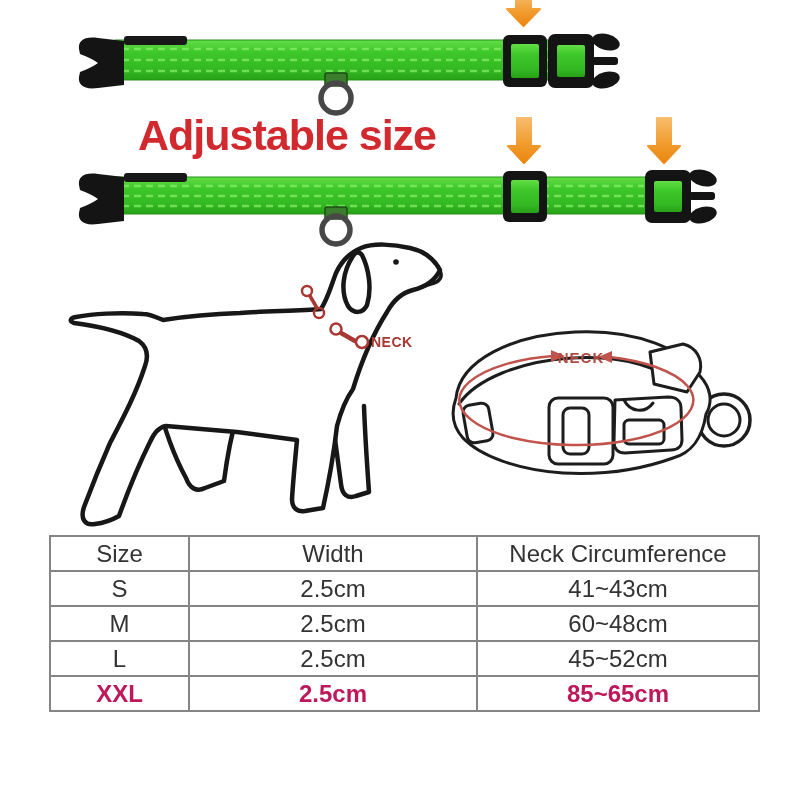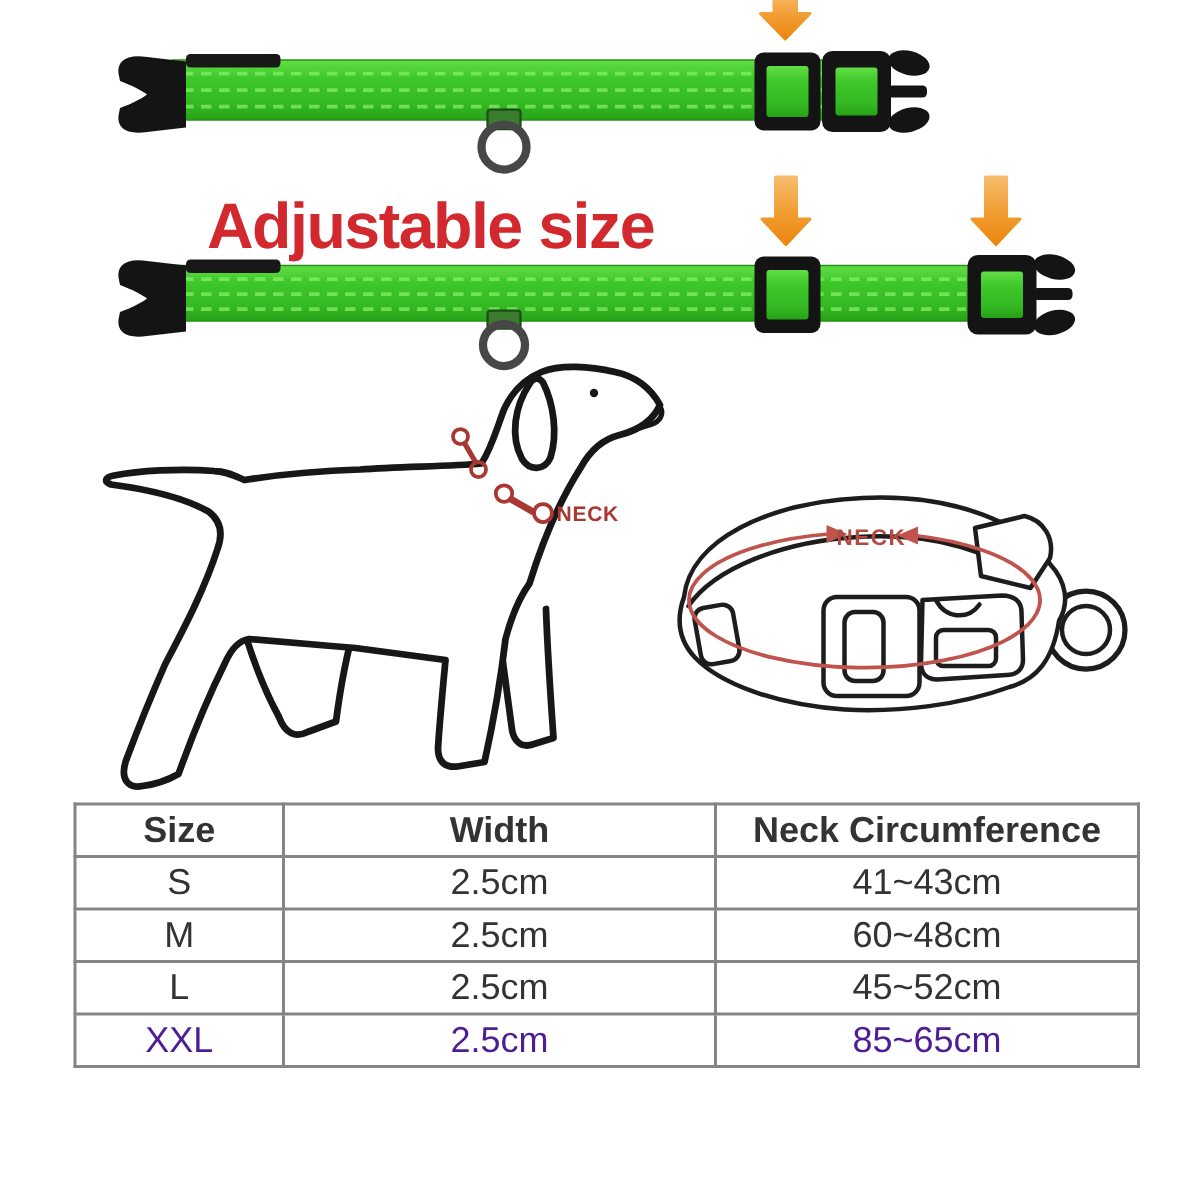--- a/index.html
+++ b/index.html
@@ -1,31 +1,31 @@
 <!DOCTYPE html>
 <html><head>
 <meta charset="utf-8">
 <style>
   html,body{margin:0;padding:0;background:#ffffff;}
   .page{position:relative;width:800px;height:800px;background:#ffffff;overflow:hidden;
         font-family:"Liberation Sans",sans-serif;}
   .gfx{position:absolute;left:0;top:0;}
   .title{position:absolute;left:138px;top:111px;width:420px;
          font-size:43px;font-weight:800;letter-spacing:-1px;color:#d2292e;
-         font-family:"Liberation Sans",sans-serif;margin-top:16px;}
+         font-family:"Liberation Sans",sans-serif;}
   .size-table{position:absolute;left:49px;top:535px;width:709px;
               border-collapse:collapse;table-layout:fixed;}
   .size-table th,.size-table td{border:2px solid #858585;background:#ffffff;
               text-align:center;vertical-align:middle;height:33px;
               font-size:24px;color:#333333;font-weight:400;padding:0;}
-  .size-table th{font-weight:700;}
+  .size-table th{font-weight:400;}
   .size-table col.c-size{width:139px;}
   .size-table col.c-width{width:288px;}
   .size-table col.c-neck{width:282px;}
-  .size-table tr.bold-row td{font-weight:400;color:#4c1d95;}
+  .size-table tr.bold-row td{font-weight:700;color:#be185d;}
   svg text{font-family:"Liberation Sans",sans-serif;}
 </style>
 </head>
 <body>
 
 <div class="page">
 
   <svg class="gfx" width="800" height="535" viewBox="0 0 800 535">
     <defs>
       <linearGradient id="greenGrad" x1="0" y1="0" x2="0" y2="1">

